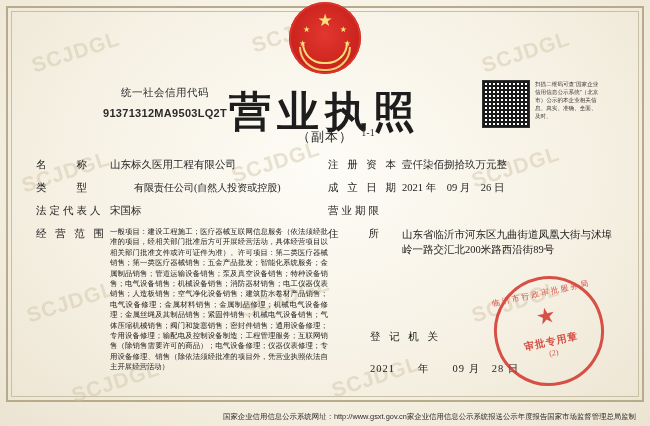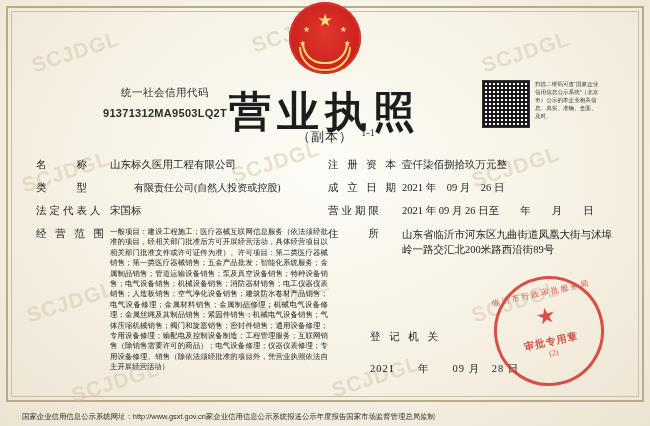--- a/index.html
+++ b/index.html
@@ -173,21 +173,21 @@
   .reg-org{
     position:absolute;left:370px;top:330px;font-size:10.5px;letter-spacing:3px;color:#1c1c1c;
   }
   .reg-date{
     position:absolute;left:370px;top:362px;font-size:10.5px;color:#1c1c1c;letter-spacing:1px;
   }
 
   
   .footer{
     position:absolute;left:8px;right:0;bottom:4px;
-    display:flex;justify-content:flex-start;
+    display:flex;justify-content:flex-end;
     padding:0 14px;
     font-size:7.4px;color:#2b2b2b;
     font-family:"Liberation Sans", sans-serif;
   }
   .footer .mid2{text-align:center;line-height:10px;}
   .footer a{color:#2b2b2b;text-decoration:none;}
   .footer .left{line-height:10px;}
 </style>
 </head>
 <body>
@@ -259,21 +259,20 @@
       </div>
     </div>
 
     <div class="row">
       <div class="col-l">
         <div class="lab lab4">法定代表人</div>
         <div class="val">宋国标</div>
       </div>
       <div class="col-r">
         <div class="lab">营业期限</div>
-        <div class="val">2021 年 09 月 26 日至　　年　　月　　日</div>
       </div>
     </div>
 
     <div class="row scope-block">
       <div class="col-l" style="align-items:flex-start;">
         <div class="lab">经 营 范 围</div>
         <div class="scope-text">一般项目：建设工程施工；医疗器械互联网信息服务（依法须经批准的项目，经相关部门批准后方可开展经营活动，具体经营项目以相关部门批准文件或许可证件为准）。许可项目：第二类医疗器械销售；第一类医疗器械销售；五金产品批发；智能化系统服务；金属制品销售；管道运输设备销售；泵及真空设备销售；特种设备销售；电气设备销售；机械设备销售；消防器材销售；电工仪器仪表销售；人造板销售；空气净化设备销售；建筑防水卷材产品销售；电气设备修理；金属材料销售；金属制品修理；机械电气设备修理；金属丝绳及其制品销售；紧固件销售；机械电气设备销售；气体压缩机械销售；阀门和旋塞销售；密封件销售；通用设备修理；专用设备修理；输配电及控制设备制造；工程管理服务；互联网销售（除销售需要许可的商品）；电气设备修理；仪器仪表修理；专用设备修理、销售（除依法须经批准的项目外，凭营业执照依法自主开展经营活动）</div>
       </div>
       <div class="col-r" style="align-items:flex-start;">
         <div class="lab">住　　所</div>

